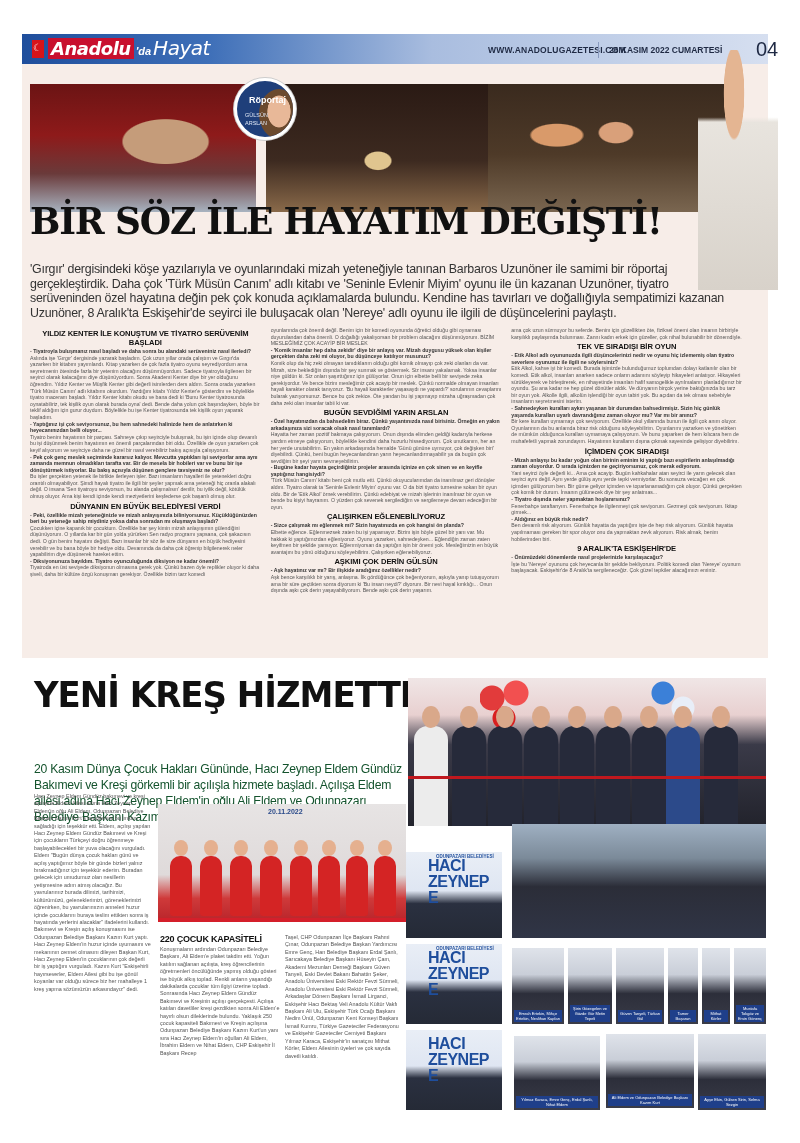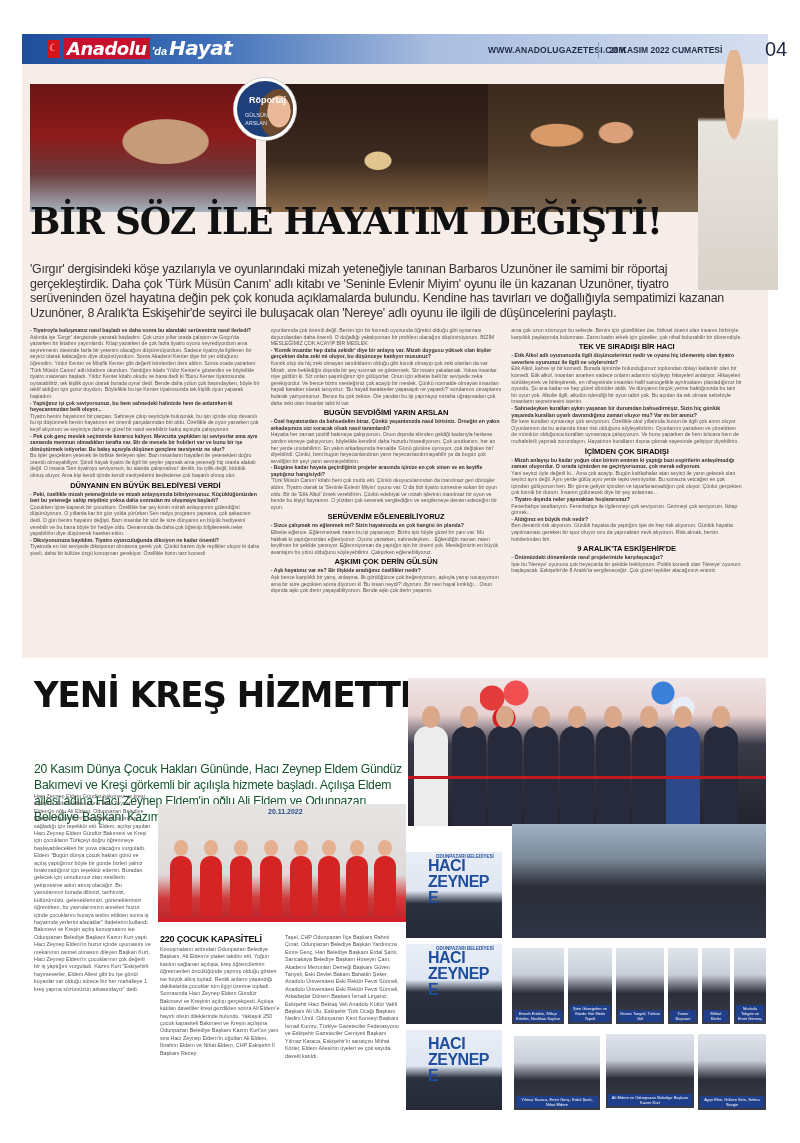--- a/index.html
+++ b/index.html
@@ -2,31 +2,31 @@
 <html><head>
 <meta charset="utf-8">
 <style>
   * { box-sizing: border-box; margin: 0; padding: 0; }
   html, body { width: 800px; height: 1143px; background: #ffffff; overflow: hidden; }
   body { font-family: "Liberation Sans", sans-serif; color: #222; position: relative; }
 
   
   .masthead { position: absolute; left: 22px; top: 34px; width: 746px; height: 30px;
     background: linear-gradient(90deg, #1f4e9c 0%, #3e6fb8 25%, #a9bddf 55%, #d6dff0 100%); }
-  .logo { position: absolute; left: 10px; top: 2px; display: flex; align-items: baseline; gap: 2px; margin-left: 16px; }
+  .logo { position: absolute; left: 10px; top: 2px; display: flex; align-items: baseline; gap: 2px; }
   .logo-flag { width: 12px; height: 18px; background: #d7141a; position: relative; margin-right: 2px; top: 3px; }
   .logo-flag::after { content: "☾"; color: #fff; font-size: 10px; position: absolute; left: 1px; top: 2px; }
   .logo-main { font-family: "DejaVu Sans", sans-serif; font-weight: bold; font-style: italic; color: #fff; font-size: 18px;
     background: #c8102e; padding: 0 3px; letter-spacing: -0.5px; }
   .logo-da { color: #fff; font-size: 11px; font-style: italic; font-weight: bold; }
-  .logo-hayat { color: #fff; font-size: 20px; font-style: italic; font-weight: bold; font-family: "DejaVu Sans", sans-serif; letter-spacing: -0.5px; }
+  .logo-hayat { color: #fff; font-size: 20px; font-style: italic; font-weight: normal; font-family: "DejaVu Sans", sans-serif; letter-spacing: -0.5px; }
   .mast-url { position: absolute; left: 466px; top: 11px; font-size: 8.5px; font-weight: bold; color: #1f2a44; letter-spacing: 0.2px; }
   .mast-sep { position: absolute; left: 576px; top: 8px; width: 1px; height: 16px; background: #8a9bc0; }
   .mast-date { position: absolute; left: 587px; top: 11px; font-size: 8.5px; font-weight: bold; color: #1f2a44; }
-  .mast-page { position: absolute; left: 734px; top: 4px; font-size: 20px; color: #1f2a44; font-family: "Liberation Sans", sans-serif; margin-left: 9px; }
+  .mast-page { position: absolute; left: 734px; top: 4px; font-size: 20px; color: #1f2a44; font-family: "Liberation Sans", sans-serif; }
 
   
   .interview { position: absolute; left: 22px; top: 64px; width: 746px; height: 594px; background: #f7ede8; }
   .photo { position: absolute; overflow: hidden; }
   .ph1 { left: 8px; top: 20px; width: 226px; height: 128px;
     background: radial-gradient(ellipse at 60% 45%, #c59c7a 0 22%, transparent 23%),
                 linear-gradient(180deg, #6b1414 0%, #8e1a1a 40%, #6a3a3a 70%, #a8b3c0 100%); }
   .ph2 { left: 244px; top: 20px; width: 224px; height: 128px;
     background: radial-gradient(ellipse at 50% 60%, #e0c58f 0 8%, transparent 9%),
                 linear-gradient(180deg, #2a1a14 0%, #3d2a20 60%, #8a6a4a 100%); }
@@ -121,20 +121,21 @@
       <div>GÜLSÜN</div>
       <div>ARSLAN</div>
     </div>
   </div>
 
   <h1 class="headline">BİR SÖZ İLE HAYATIM DEĞİŞTİ!</h1>
   <p class="lede">'Gırgır' dergisindeki köşe yazılarıyla ve oyunlarındaki mizah yeteneğiyle tanınan Barbaros Uzunöner ile samimi bir röportaj gerçekleştirdik. Daha çok 'Türk Müsün Canım' adlı kitabı ve 'Seninle Evlenir Miyim' oyunu ile ün kazanan Uzunöner, tiyatro serüveninden özel hayatına değin pek çok konuda açıklamalarda bulundu. Kendine has tavırları ve doğallığıyla sempatimizi kazanan Uzunöner, 8 Aralık'ta Eskişehir'de seyirci ile buluşacak olan 'Nereye' adlı oyunu ile ilgili de düşüncelerini paylaştı.</p>
 
   <div class="cols">
     <div class="col">
+        <h3>YILDIZ KENTER İLE KONUŞTUM VE TİYATRO SERÜVENİM BAŞLADI</h3>
         <p class="q">- Tiyatroyla buluşmanız nasıl başladı ve daha sonra bu alandaki serüveniniz nasıl ilerledi?</p>
         <p>Aslında işe 'Gırgır' dergisinde yazarak başladım. Çok uzun yıllar orada çalıştım ve Gırgır'da yazarken bir kitabım yayımlandı. Kitap yazarken de çok fazla tiyatro oyunu seyrediyordum ama seyretmenin ötesinde fazla bir yetenim olacağını düşünmüyordum. Sadece tiyatroyla ilgilenen bir seyirci olarak kalacağımı diye düşünüyordum. Sonra Akademi Kenter diye bir yer olduğunu öğrendim. Yıldız Kenter ve Müşfik Kenter gibi değerli isimlerden ders aldım. Sonra orada yazarken 'Türk Müsün Canım' adlı kitabımı okurdum. Yazdığım kitabı Yıldız Kenter'e gösterdim ve böylelikle tiyatro maceram başladı. Yıldız Kenter kitabı okudu ve bana dedi ki 'Bunu Kenter tiyatrosunda oynatabiliriz, tek kişilik oyun olarak burada oyna' dedi. Bende daha yolun çok başındayken, böyle bir teklif aldığım için gurur duydum. Böylelikle bu işe Kenter tiyatrosunda tek kişilik oyun yaparak başladım.</p>
         <p class="q">- Yaptığınız işi çok seviyorsunuz, bu hem sahnedeki halinizde hem de anlatırken ki heyecanınızdan belli oluyor...</p>
         <p>Tiyatro benim hayatımın bir parçası. Sahneye çıkıp seyirciyle buluşmak, bu işin içinde olup devamlı bu işi düşünmek benim hayatımın en önemli parçalarından biri oldu. Özellikle de oyun yazarken çok keyif alıyorum ve seyirciye daha ne güzel bir nasıl verebiliriz bakış açısıyla çalışıyorum.</p>
         <p class="q">- Pek çok genç meslek seçiminde kararsız kalıyor. Mevcutta yaptıkları işi seviyorlar ama aynı zamanda memnun olmadıkları tarafta var. Bir de mesela bir hobileri var ve bunu bir işe dönüştürmek istiyorlar. Bu bakış açısıyla düşünen gençlere tavsiyeniz ne olur?</p>
         <p>Bu işler gerçekten yetenek ile birlikte ilerleyen işler. Bazı insanların hayalleri ile yetenekleri doğru orantılı olmayabiliyor. Şimdi hayalı tiyatro ile ilgili bir şeyler yapmak ama yeteneği hiç oranla alakalı değil. O insana 'Sen tiyatroyu seviyorsun, bu alanda çalışmalısın' denilir, bu iyilik değil, kötülük olmuş oluyor. Ama kişi kendi içinde kendi meziyetlerini keşfederse çok başarılı olmuş olur.</p>
         <h3>DÜNYANIN EN BÜYÜK BELEDİYESİ VERDİ</h3>
         <p class="q">- Peki, özellikle mizah yeteneğinizle ve mizah anlayışınızla biliniyorsunuz. Küçüklüğünüzden beri bu yeteneğe sahip miydiniz yoksa daha sonradan mı oluşmaya başladı?</p>
         <p>Çocukken içine kapanık bir çocuktum. Özellikle bar şey kimin mizah anlayışımın gülendiğini düşünüyorum. O yıllarda kar bir gün yolda yürürken Sen radyo programı yapsana, çok şakacısın dedi. O gün benim hayatım değişti. Bazı insanlar bir söz ile size dünyanın en büyük hediyesini verebilir ve bu bana böyle bir hediye oldu. Devamında da daha çok öğrenip bilgilenerek neler yapabilirim diye düşünerek hareket ettim.</p>
         <p class="q">- Diksiyonunuza bayıldım. Tiyatro oyunculuğunda diksiyon ne kadar önemli?</p>
@@ -142,30 +143,30 @@
       </div>
     <div class="col">
         <p>oyunlarında çok önemli değil. Benim için bir komedi oyununda öğretici olduğu gibi oynaması duyurulandan daha önemli. O doğallığı yakalıyorsan bir problem olacağını düşünmüyorum. BİZİM MESLEĞİMİZ ÇOK ACAYİP BİR MESLEK</p>
         <p class="q">- 'Komik insanlar hep daha zekidir' diye bir anlayış var. Mizah duygusu yüksek olan kişiler gerçekten daha zeki mi oluyor, bu düşünceye katılıyor musunuz?</p>
         <p>Komik olup da hiç zeki olmayan tanıdıklarım olduğu gibi komik olmayıp çok zeki olanları da var. Mizah, size beklediğin dışında bir şey sunmak ve göstermek. Siz insanı yakalamak. Yoksa insanlar niye güldün ki. Siz onları şaşırttığınız için gülüyorlar. Onun için elbette belli bir seviyede zeka gerekiyordur. Ve bence bizim mesleğimiz çok acayip bir meslek. Çünkü normalde olmayan insanları hayali karakter olarak tanıyoruz. 'Bu hayali karakterler yaşasaydı ne yapardı?' sorularının cevaplarını bularak yazıyorsunuz. Bence bu çok zekice. Öte yandan bu işi yapmayıp mizaha uğraşmadan çok daha zeki olan insanlar tabii ki var.</p>
         <h3>BUGÜN SEVDİĞİMİ YARIN ARSLAN</h3>
         <p class="q">- Özel hayatınızdan da bahsedelim biraz. Çünkü yaşantınızda nasıl birisiniz. Örneğin en yakın arkadaşınıza sizi soracak olsak nasıl tanımlardı?</p>
         <p>Hayatta her zaman pozitif bakmaya çalışıyorum. Onun dışında elimden geldiği kadarıyla herkese yardım etmeye çalışıyorum, böylelikle kendimi daha huzurlu hissediyorum. Çok unutkanım, her an her yerde unutabilirim. En yakın arkadaşımda hemalde 'Günü gününe uymuyor, çok değişken biri' diyebilirdi. Çünkü, beni bugün heyecanlandıran yarın heyecanlandırmayabilir ya da bugün çok sevdiğim bir şeyi yarın sevmeyebilirim.</p>
         <p class="q">- Bugüne kadar hayata geçirdiğiniz projeler arasında içinize en çok sinen ve en keyifle yaptığınız hangisiydi?</p>
         <p>'Türk Müsün Canım' kitabı beni çok mutlu etti. Çünkü okuyucularımdan da inanılmaz geri dönüşler aldım. Tiyatro olarak ta 'Seninle Evlenir Miyim' oyunu var. O da bizi tiyatro turnesine sokan bir oyun oldu. Bir de 'Etik Alkol' örnek verebilirim. Çünkü edebiyat ve mizah işlerinin inanılmaz bir oyun ve bende bu kişiyi hayranım. O yüzden çok sevenek sergilediğim ve sergilemeye devam edeceğim bir oyun.</p>
-        <h3>SERÜVENİM EĞLENEBİLİYORUZ</h3>
+        <h3>ÇALIŞIRKEN EĞLENEBİLİYORUZ</h3>
         <p class="q">- Sizce çalışmak mı eğlenmek mi? Sizin hayatınızda en çok hangisi ön planda?</p>
         <p>Elbette eğlence. Eğlenmezsek zaten bu işi yapamayız. Bizim işin böyle güzel bir yanı var. Mu hakkak ki yaptığımızdan eğleniyoruz. Oyunu yazarken, sahnedeyken... Eğlendiğin zaman zaten keyifmen bir şekilde yansıyor. Eğlenmiyorsan da yaptığın işin bir önemi yok. Mesleğimizin en büyük avantajını bu yönü olduğunu söyleyebilirim. Çalışırken eğlenebiliyoruz.</p>
         <h3>AŞKIMI ÇOK DERİN GÜLSÜN</h3>
         <p class="q">- Aşk hayatınız var mı? Bir ilişkide aradığınız özellikler nedir?</p>
         <p>Aşk bence karşılıklı bir yarış, anlaşma. İlk gördüğünce çok beğeniyorum, aşkıyla yanıp tutuşuyorum ama bir süre geçtikten sonra diyorum ki 'Bu insan neydi?' diyorum. Bir nevi hayal kırıklığı... Onun dışında aşkı çok derin yaşayabiliyorum. Bende aşkı çok derin yaşarım.</p>
       </div>
     <div class="col">
         <p>ama çok uzun sürmuyor bu seferde. Benim için güzellikten öte, fiziksel önemi olan insanın birbiriyle karşılıklı paylaşımda bulunması. Zannı kadın erkek için güzeller, çok nihal bulunabilir bir dönemdiyle.</p>
-        <h3>TEK VE SIRADIŞI BİR HACI</h3>
+        <h3>TEK VE SIRADIŞI BİR OYUN</h3>
         <p class="q">- Etik Alkol adlı oyununuzda ilgili düşüncelerinizi nedir ve oyunu hiç izlememiş olan tiyatro severlere oyununuz ile ilgili ne söylersiniz?</p>
         <p>Etik Alkol, kahve iyi bir komedi. Burada işimizde bulunduğumuz toplumdan dolayı katlanılır olan bir komedi. Etik alkol, insanları anarken sadece onların adamını söyleyip hikayeleri anlatıyor. Hikayeleri sürükleyerek ve birleştirerek, en nihayetinde insanları hafif samogelikle ayrılmaların planladığımız bir oyundu. Şu ana kadar ne hep güzel dönütler aldık. Ve dünyanın birçok yerine baktığınızda bu tarz bir oyun yok. Alkolle ilgili, alkolün işlendiği bir oyun tabiri yok. Bu açıdan da tek olması sebebiyle insanların seyretmesini isterim.</p>
         <p class="q">- Sahnedeyken kuralları aykırı yaşanan bir durumdan bahsedirmişiz. Sizin hiç günlük yaşamda kuralları uyarlı davrandığınız zaman oluyor mu? Var mı bir anınız?</p>
         <p>Bir kere kuralları uymamayı çok seviyorum. Özellikle okul yıllarında bunun ile ilgili çok anım oluyor. Oyunlarımın da bu anlamda biraz risk olduğunu söyleyebilirim. Oyunlarımı yazarken ve yönetirken de mümkün olduğunca kuralları uymamaya çalışıyorum. Ve bunu yaparken de hem kılıcara hem de muhafefetli yapmak zorundayım. Hayatımın kuralların dışına çıkmak sayesinde gelişiyor diyebilirim.</p>
         <h3>İÇİMDEN ÇOK SIRADIŞI</h3>
         <p class="q">- Mizah anlayışı bu kadar yoğun olan birinin eminim ki yaptığı bazı espirilerin anlaşılmadığı zaman oluyordur. O sırada içinizden ne geçiriyorsunuz, çok merak ediyorum.</p>
         <p>Yani seyirci öyle değerli ki... Ama çok acayip. Bugün kahkahalar atan seyirci ile yarın gelecek olan seyirci aynı değil. Aynı yerde gülüş aynı yerde tepki vermiyorlar. Bu sonsuza vetcağen en çok içimden gülüyorum ben. Bir güme geliyor içimden ve toparlanamadığım çok oluyor. Çünkü gerçekten çok komik bir durum. İnsanın gülünecek diye bir şey anlatmas...</p>
         <p class="q">- Tiyatro dışında neler yapmaktan hoşlanırsınız?</p>
         <p>Fenerbahçe taraftarıyım. Fenerbahçe ile ilgilenmeyi çok seviyorum. Gezmeyi çok seviyorum. Ikitap girmek...</p>
         <p class="q">- Aldığınız en büyük risk nedir?</p>

